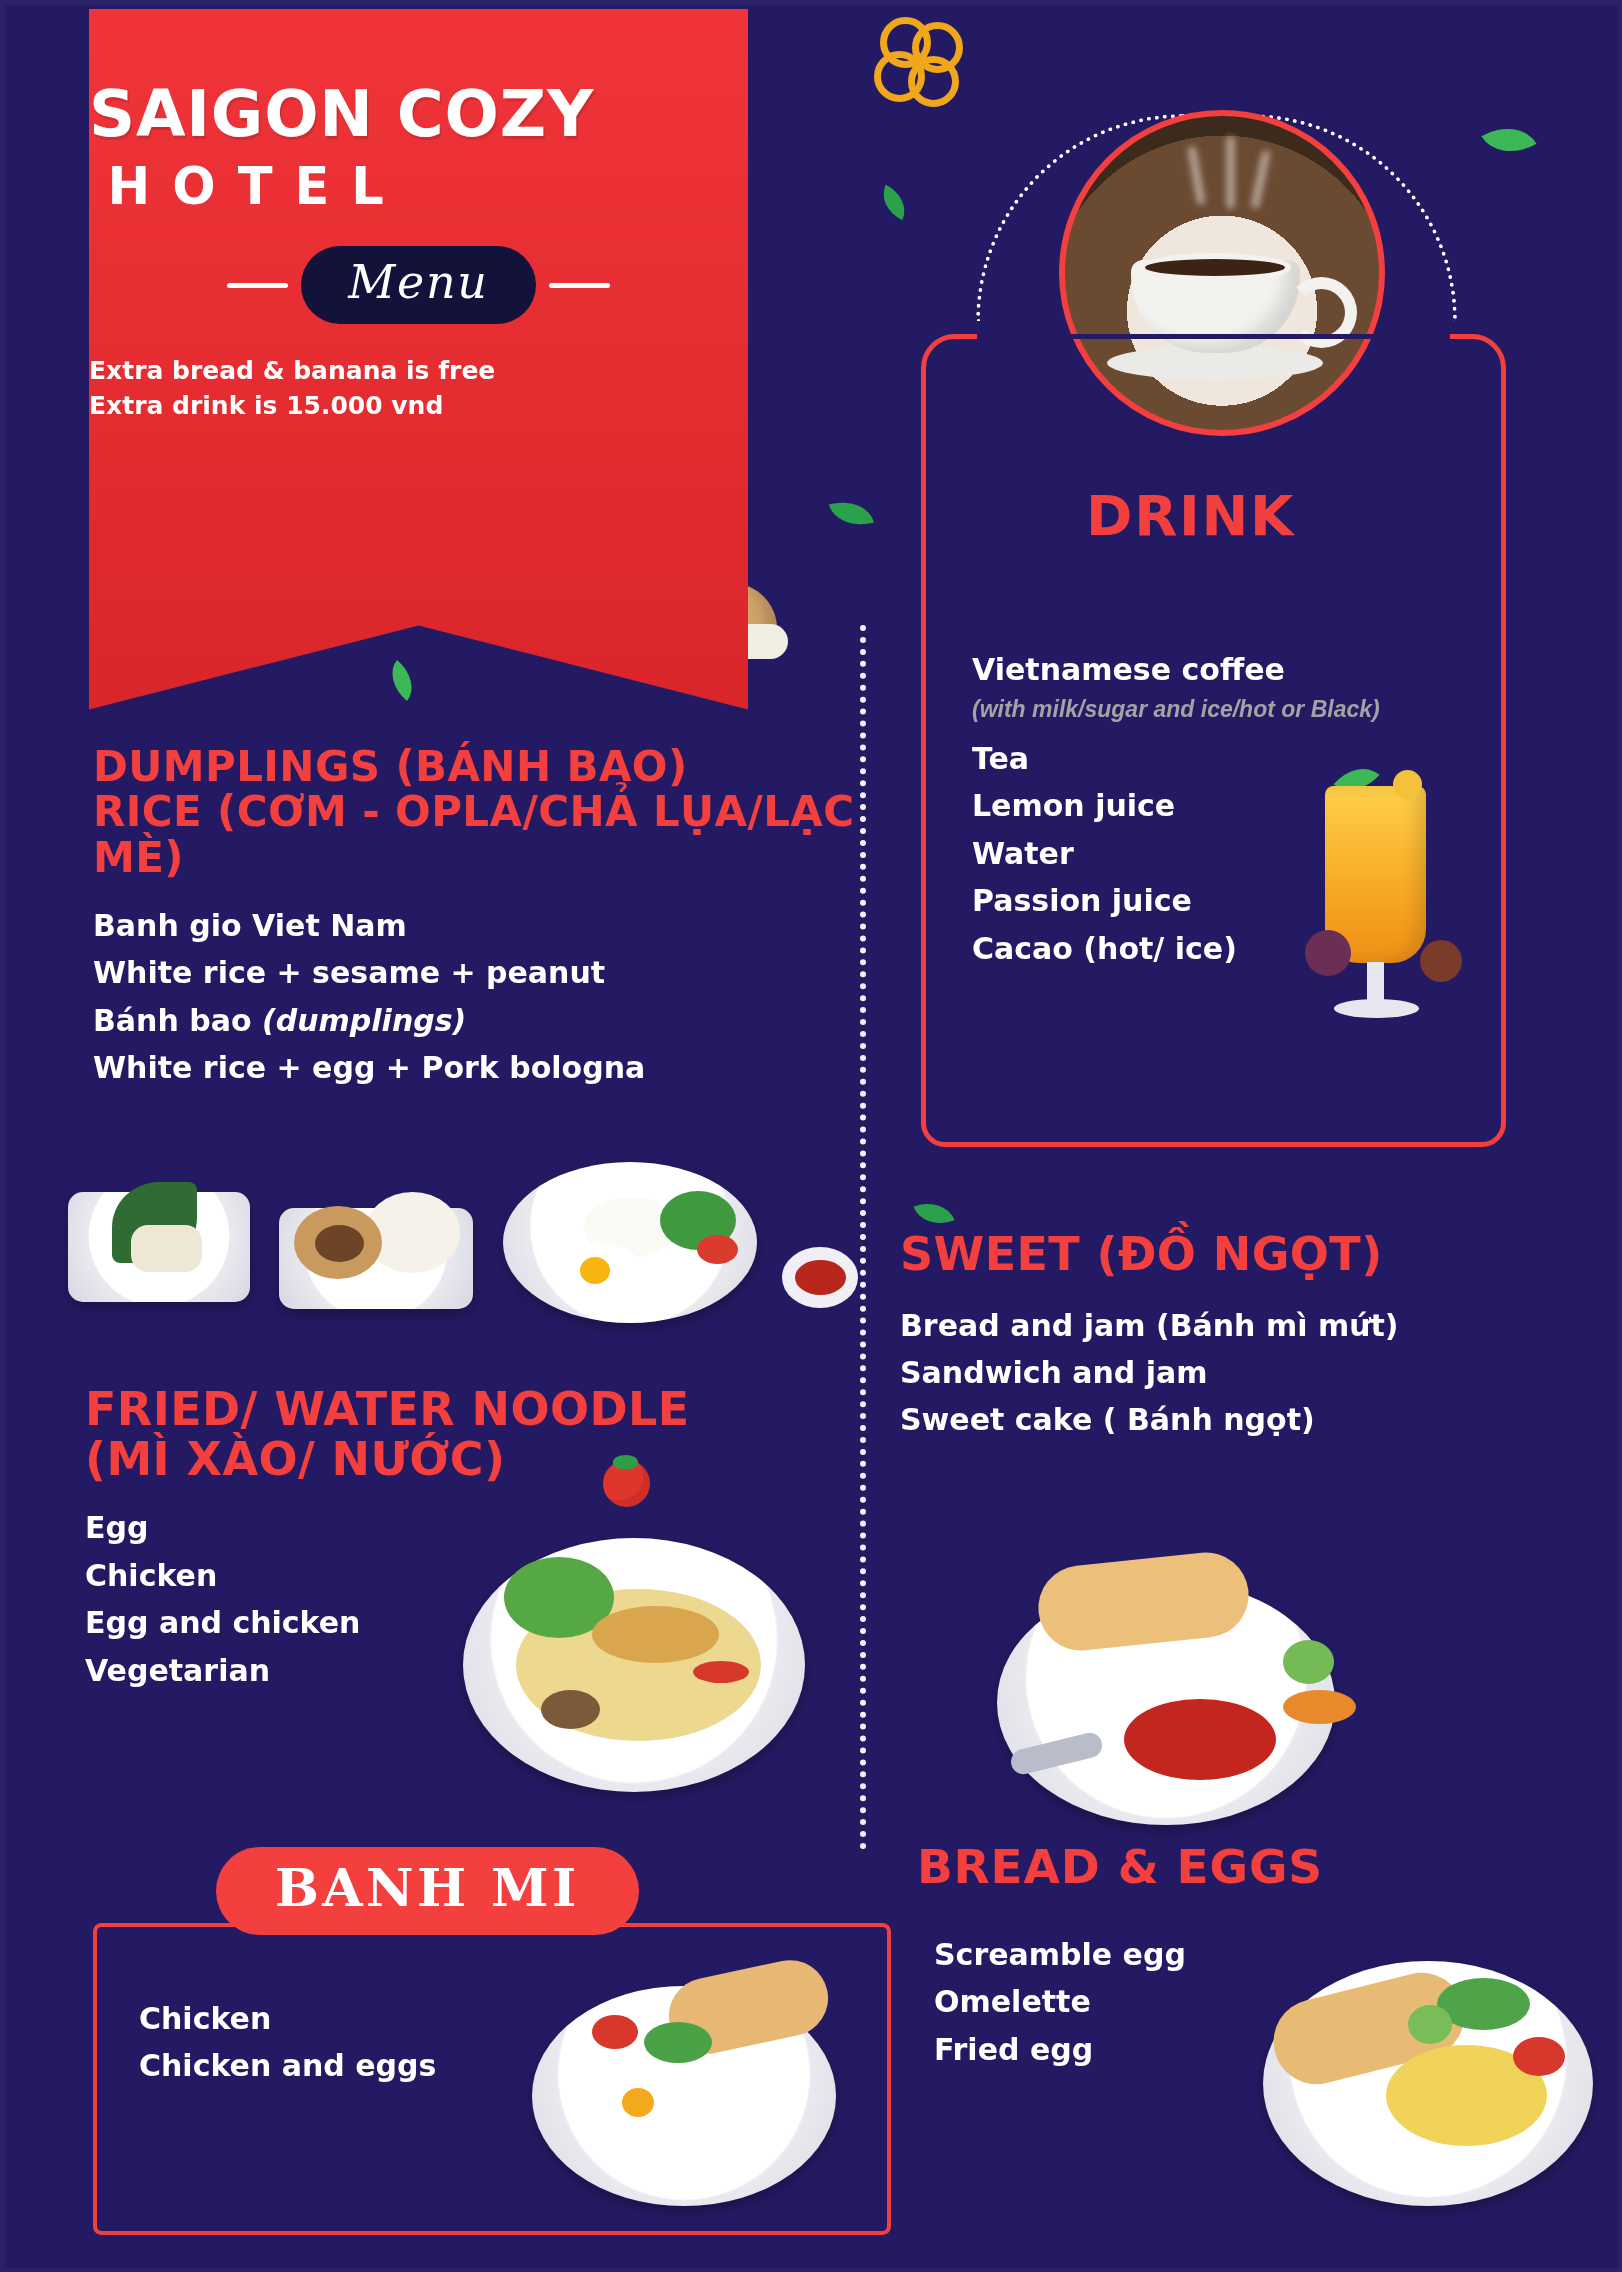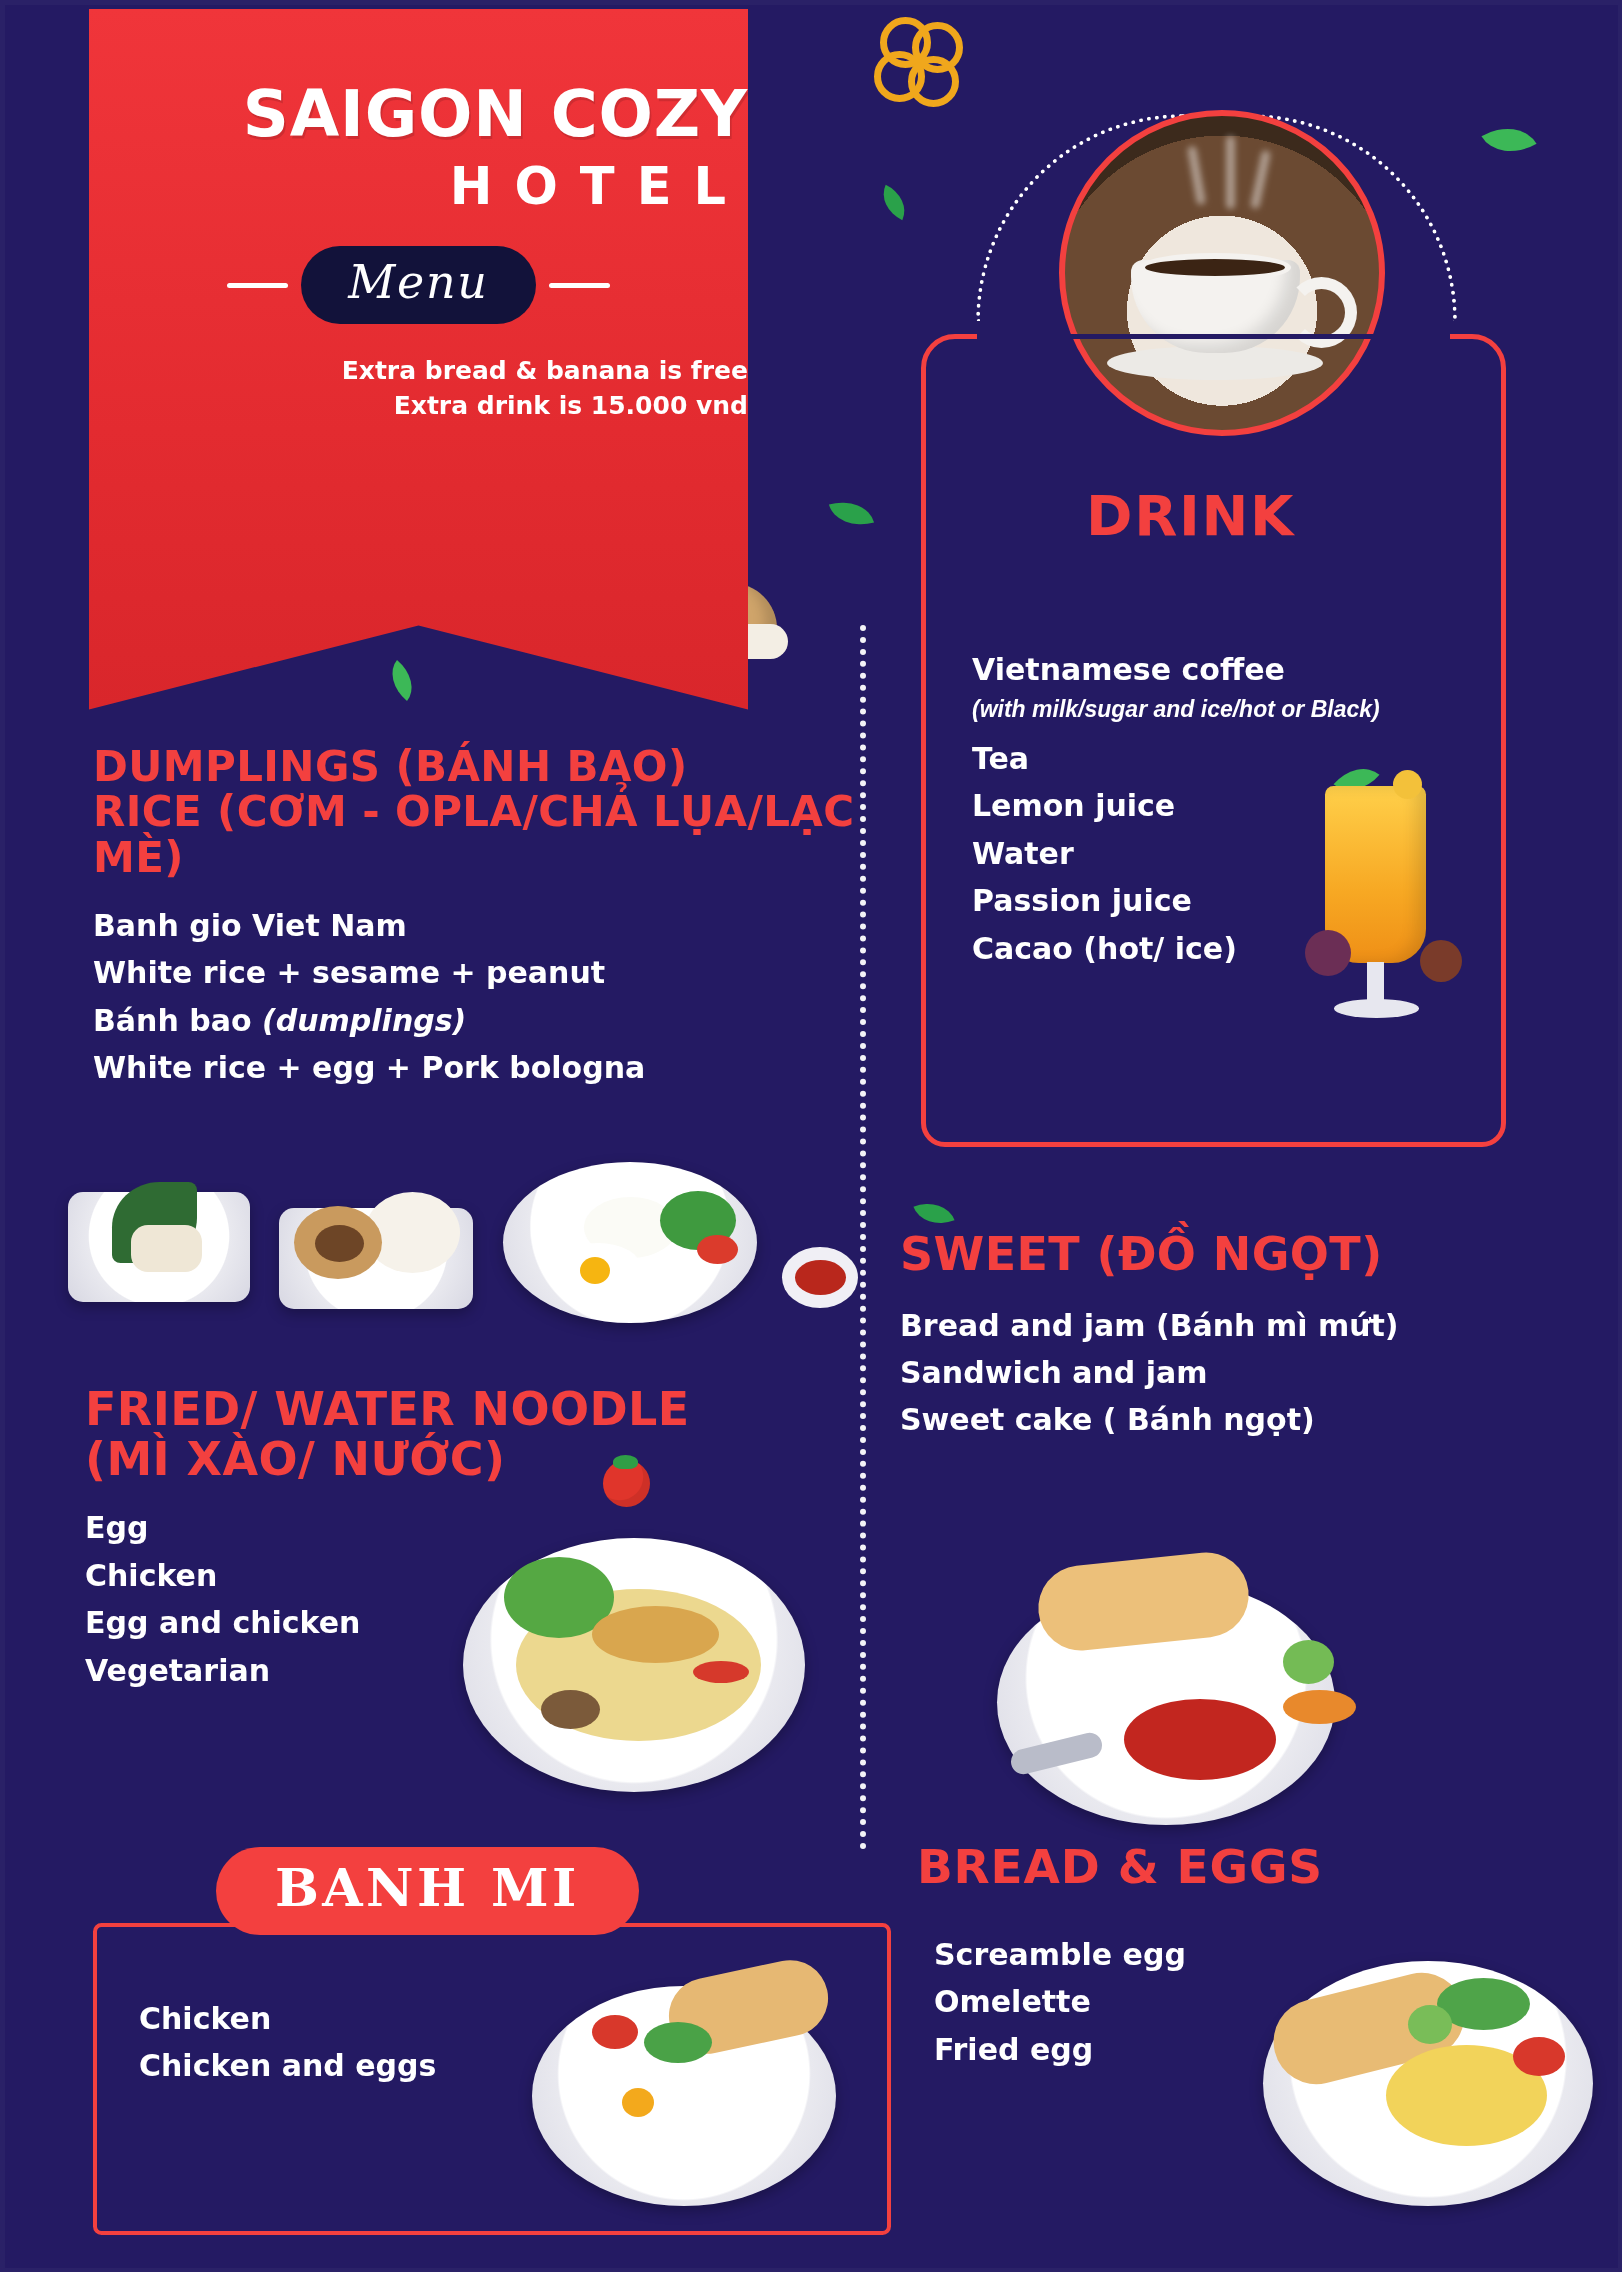--- a/index.html
+++ b/index.html
@@ -37,21 +37,21 @@
   .ribbon {
     position: absolute;
     left: 89px;
     top: 8.5px;
     width: 659px;
     background: linear-gradient(180deg, #f0353a 0%, #e32b30 60%, #d9262b 100%);
     padding: 34px 0 0 0;
     clip-path: polygon(0 0, 100% 0, 100% 100%, 50% 88%, 0 100%);
     height: 701px;
     box-sizing: border-box;
-    text-align: right;
+    text-align: left;
   }
   .brand-line1 {
     color: #ffffff;
     font-size: 64px;
     font-weight: 800;
     letter-spacing: 0.8px;
     font-family: "DejaVu Sans", sans-serif;
     margin-top: 34px;
     text-shadow: 1.7px 2.5px 0 rgba(0,0,0,0.12);
   }
@@ -218,21 +218,21 @@
     left: 972px;
     top: 613px;
     width: 524px;
     margin-top: 33px;
   }
   #drink-list .sub {
     font-size: 23px;
     font-style: italic;
     font-weight: 700;
     line-height: 1.3;
-    color: #ffffff;
+    color: #a3a3a3;
     margin: 1.7px 0 10px 0;
   }
   
   #drink-arc {
     position: absolute;
     left: 976px;
     top: 114px;
     width: 473px;
     height: 203px;
     border: 4.2px dotted #ffffff;

